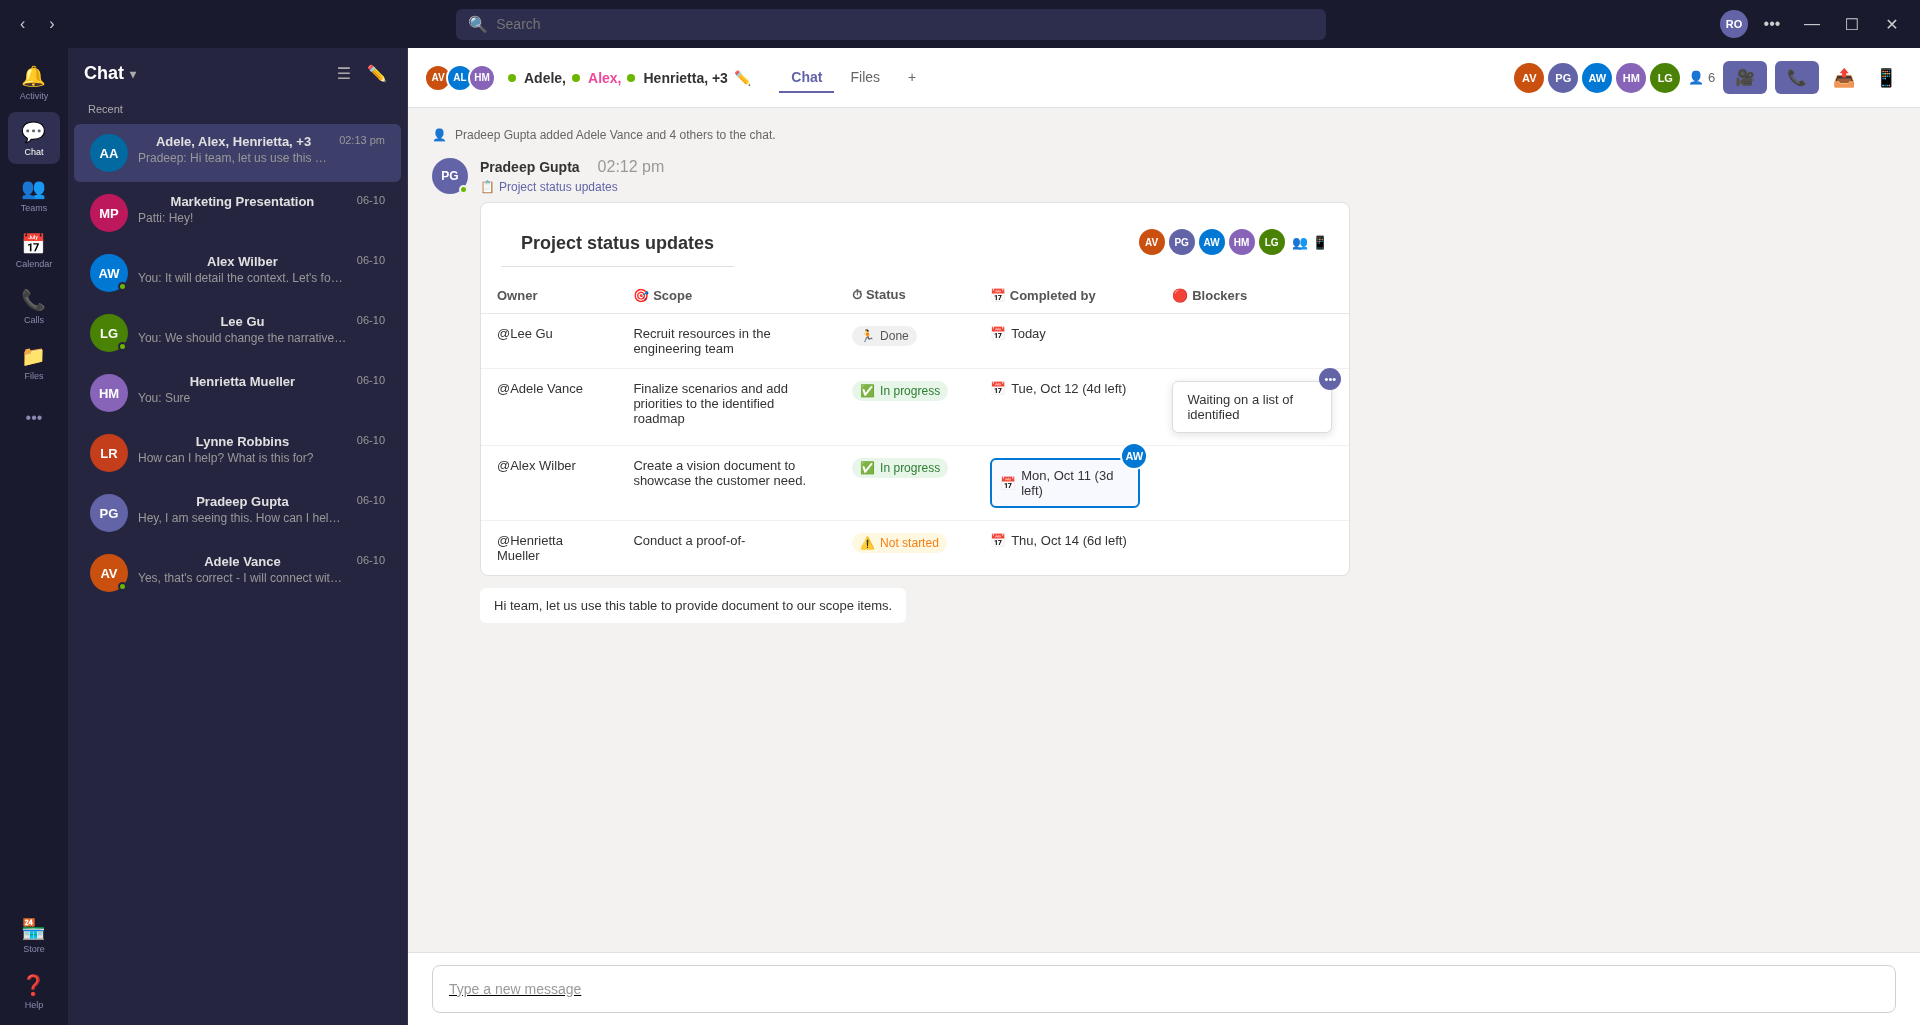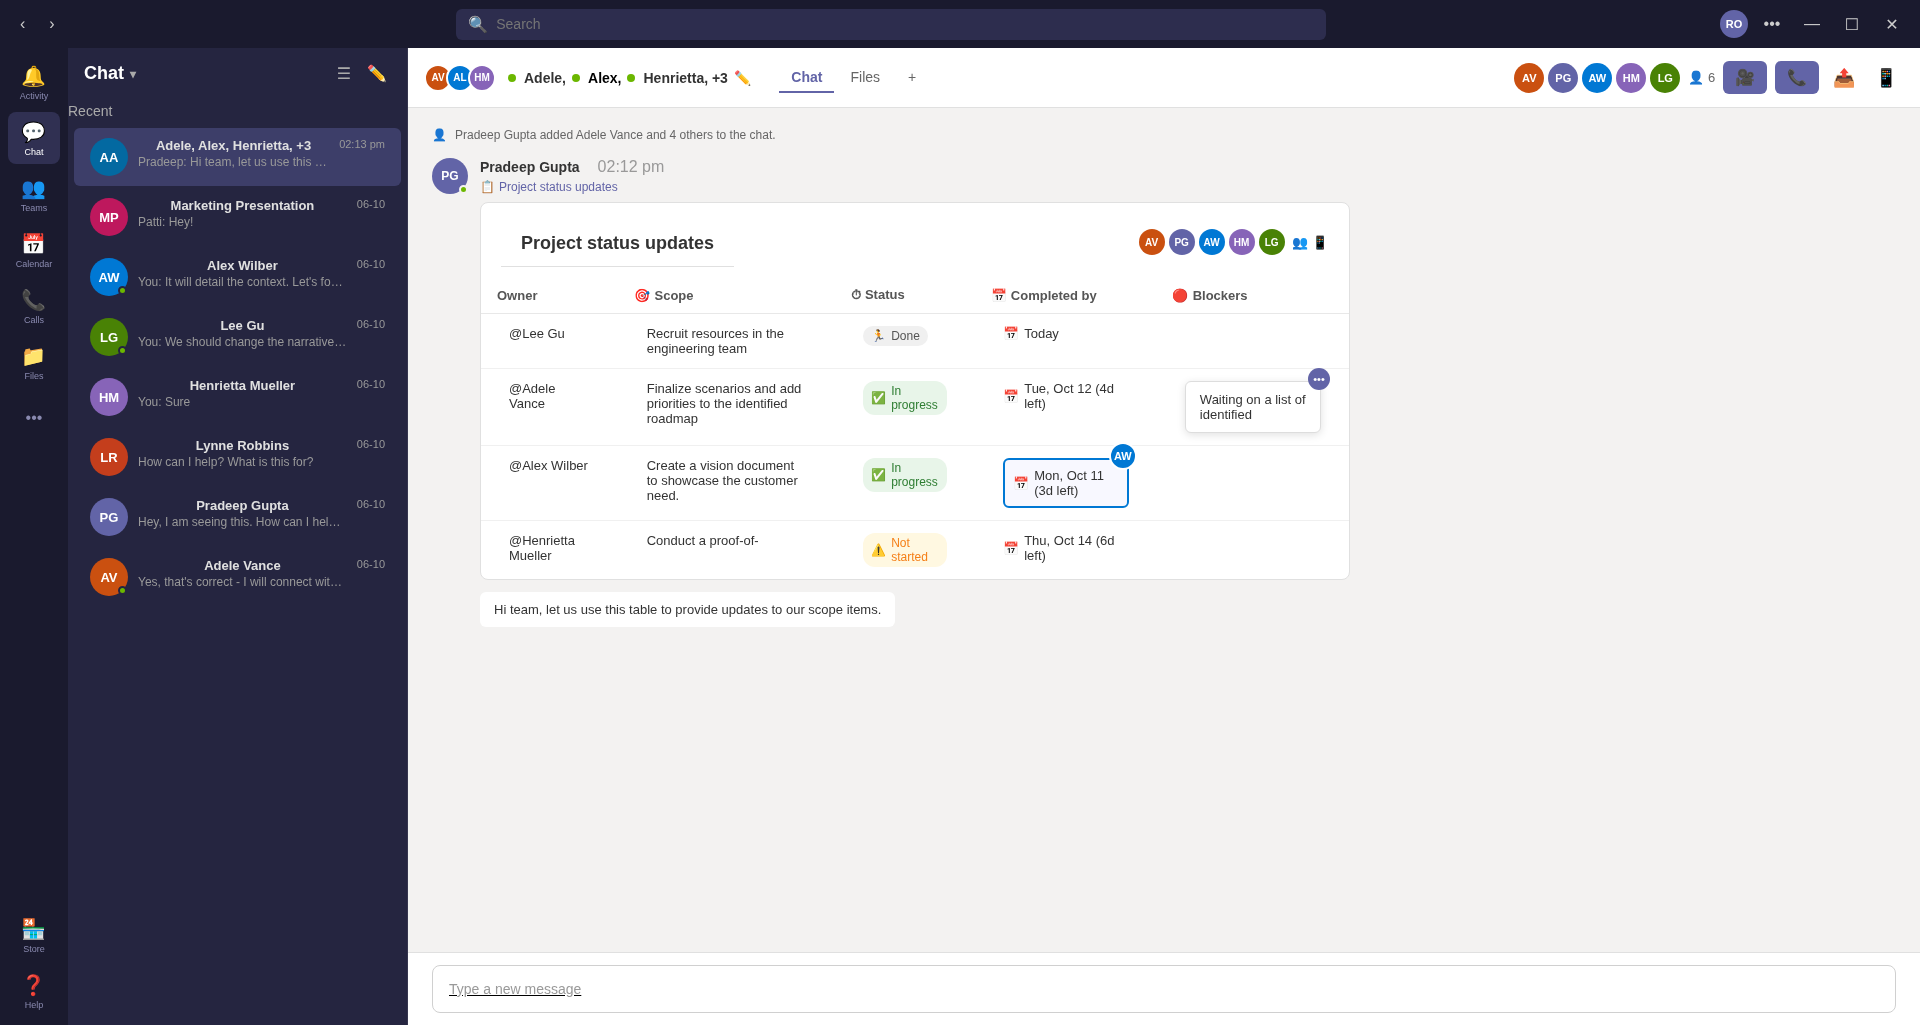--- a/index.html
+++ b/index.html
@@ -77,21 +77,21 @@
     .chat-list-header {
       padding: 12px 16px;
       display: flex;
       align-items: center;
       justify-content: space-between;
     }
     .chat-list-title { color: white; font-size: 18px; font-weight: 600; display: flex; align-items: center; gap: 6px; cursor: pointer; }
     .chat-list-title .chevron { font-size: 12px; color: #aaa; }
     .chat-list-actions { display: flex; gap: 8px; }
     .chat-list-action { background: none; border: none; color: #aaa; cursor: pointer; font-size: 16px; padding: 4px; border-radius: 4px; }
-    .section-label { color: #aaa; font-size: 14px; padding: 4px 0 8px; }
+    .section-label { color: #aaa; font-size: 11px; padding: 4px 20px 8px; }
     .chat-item {
       display: flex;
       align-items: flex-start;
       padding: 10px 16px;
       cursor: pointer;
       gap: 10px;
       border-radius: 6px;
       margin: 1px 6px;
     }
     .chat-item.active { background: rgba(98,100,167,0.4); }
@@ -159,21 +159,21 @@
     .status-table th {
       background: white;
       padding: 10px 16px;
       text-align: left;
       font-size: 13px;
       font-weight: 600;
       color: #555;
       border-bottom: 1px solid #e8e8e8;
     }
     .status-table td {
-      padding: 12px 28px;
+      padding: 12px 16px;
       font-size: 13px;
       color: #333;
       border-bottom: 1px solid #f0f0f0;
       vertical-align: top;
     }
     .status-table tr:last-child td { border-bottom: none; }
     .status-badge { display: inline-flex; align-items: center; gap: 5px; padding: 3px 8px; border-radius: 12px; font-size: 12px; font-weight: 500; }
     .status-done { background: #f0f0f0; color: #555; }
     .status-inprogress { background: #e8f5e9; color: #2e7d32; }
     .status-notstarted { background: #fff8e1; color: #f57f17; }
@@ -435,21 +435,21 @@
           <div class="p-avatar" style="background:#ca5010;">AV</div>
           <div class="p-avatar" style="background:#0078d4;">AL</div>
           <div class="p-avatar" style="background:#8764b8;">HM</div>
         </div>
       </div>
       <div style="display:flex; flex-direction:column; gap:2px;">
         <div style="display:flex; align-items:center; gap:6px;">
           <span class="online-indicator online"></span>
           <span style="font-weight:600; color:#333; font-size:14px;">Adele,</span>
           <span class="online-indicator online"></span>
-          <span style="font-weight:600; color:#000000; font-size:14px;text-align:right;">Alex,</span>
+          <span style="font-weight:600; color:#ec4899; font-size:14px;text-align:right;">Alex,</span>
           <span class="online-indicator online"></span>
           <span style="font-weight:600; color:#333; font-size:14px;">Henrietta, +3</span>
           <span style="color:#6264a7; cursor:pointer; font-size:14px;">✏️</span>
         </div>
       </div>
       <div class="chat-header-tabs">
         <div class="header-tab active">Chat</div>
         <div class="header-tab">Files</div>
         <div class="header-tab">+</div>
       </div>
@@ -604,21 +604,21 @@
                       <span>Thu, Oct 14 (6d left)</span>
                     </div>
                   </td>
                   <td></td>
                 </tr>
               </tbody>
             </table>
           </div>
 
           
-          <div style="background: white; border-radius: 6px; padding: 10px 14px; margin-top: 12px; font-size: 13px; color: #333; display: inline-block; max-width: 500px;">Hi team, let us use this table to provide updates to our scope items.</div>
+          <div style="background: white; border-radius: 6px; padding: 10px 14px; margin-top: 12px; font-size: 13px; color: #333; display: inline-block; max-width: 500px;">Hi team, let us use this table to provide document to our scope items.</div>
 
         </div>
       </div>
 
     </div>
 
     <div class="message-input-area">
       <div class="message-input-box">
         <span style="color:#999; font-size:14px;">Type a new message</span>
       </div>

